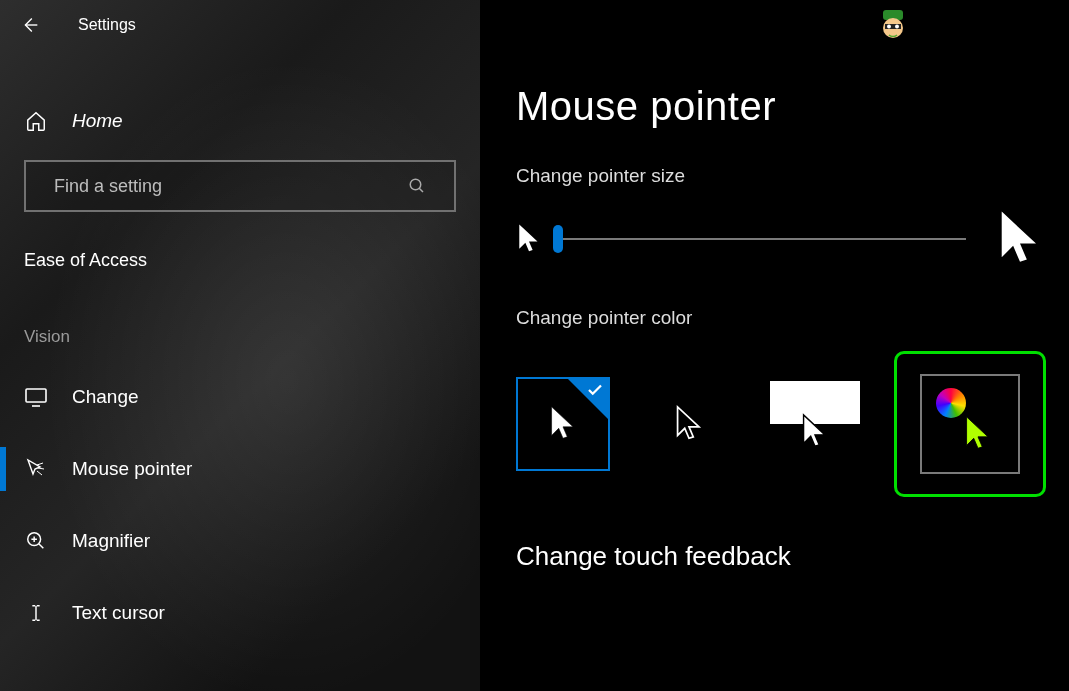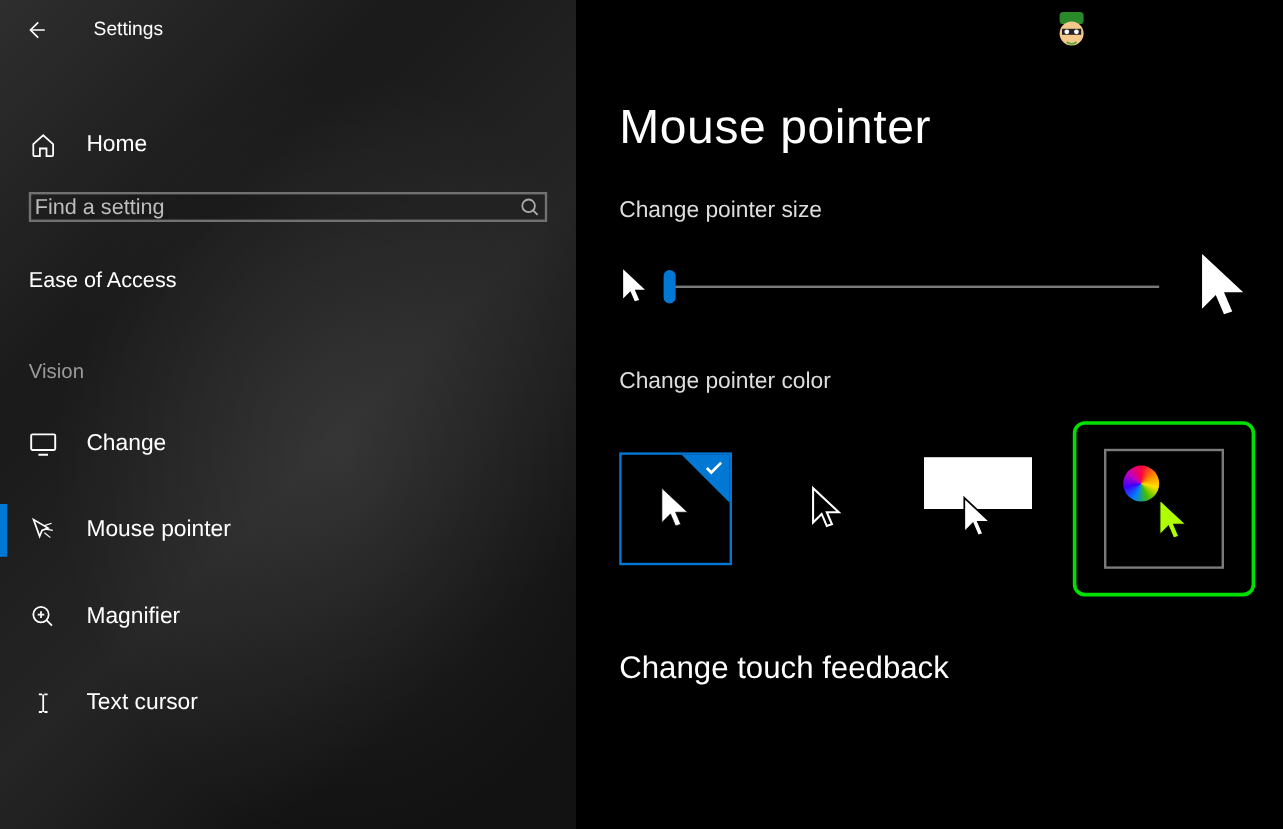--- a/index.html
+++ b/index.html
@@ -45,35 +45,35 @@
   .title-text { font-size: 16px; color: #fff; }
   .home-row, .nav-row {
     display: flex;
     align-items: center;
     height: 58px;
     padding-left: 24px;
     position: relative;
     z-index: 1;
     cursor: pointer;
   }
-  .home-row { margin-top: 42px; }
+  .home-row { margin-top: 42px; font-style: italic; }
   .nav-icon { width: 24px; height: 24px; display: flex; align-items: center; justify-content: center; margin-right: 24px; }
   .home-label, .nav-label { font-size: 19px; color: #fff; }
   .search-row {
     padding: 10px 24px 0 24px;
     position: relative; z-index: 1;
   }
   .search-box {
     width: 432px;
-    height: 25px;
+    height: 52px;
     border: 2px solid #717171;
     background: rgba(0,0,0,0.1);
     display: flex;
     align-items: center;
-    padding: 0 3px;
+    padding: 0 28px;
   }
   .search-input {
     flex: 1;
     background: transparent;
     border: none;
     outline: none;
     color: #fff;
     font-size: 18px;
   }
   .search-input::placeholder { color: #bdbdbd; }

